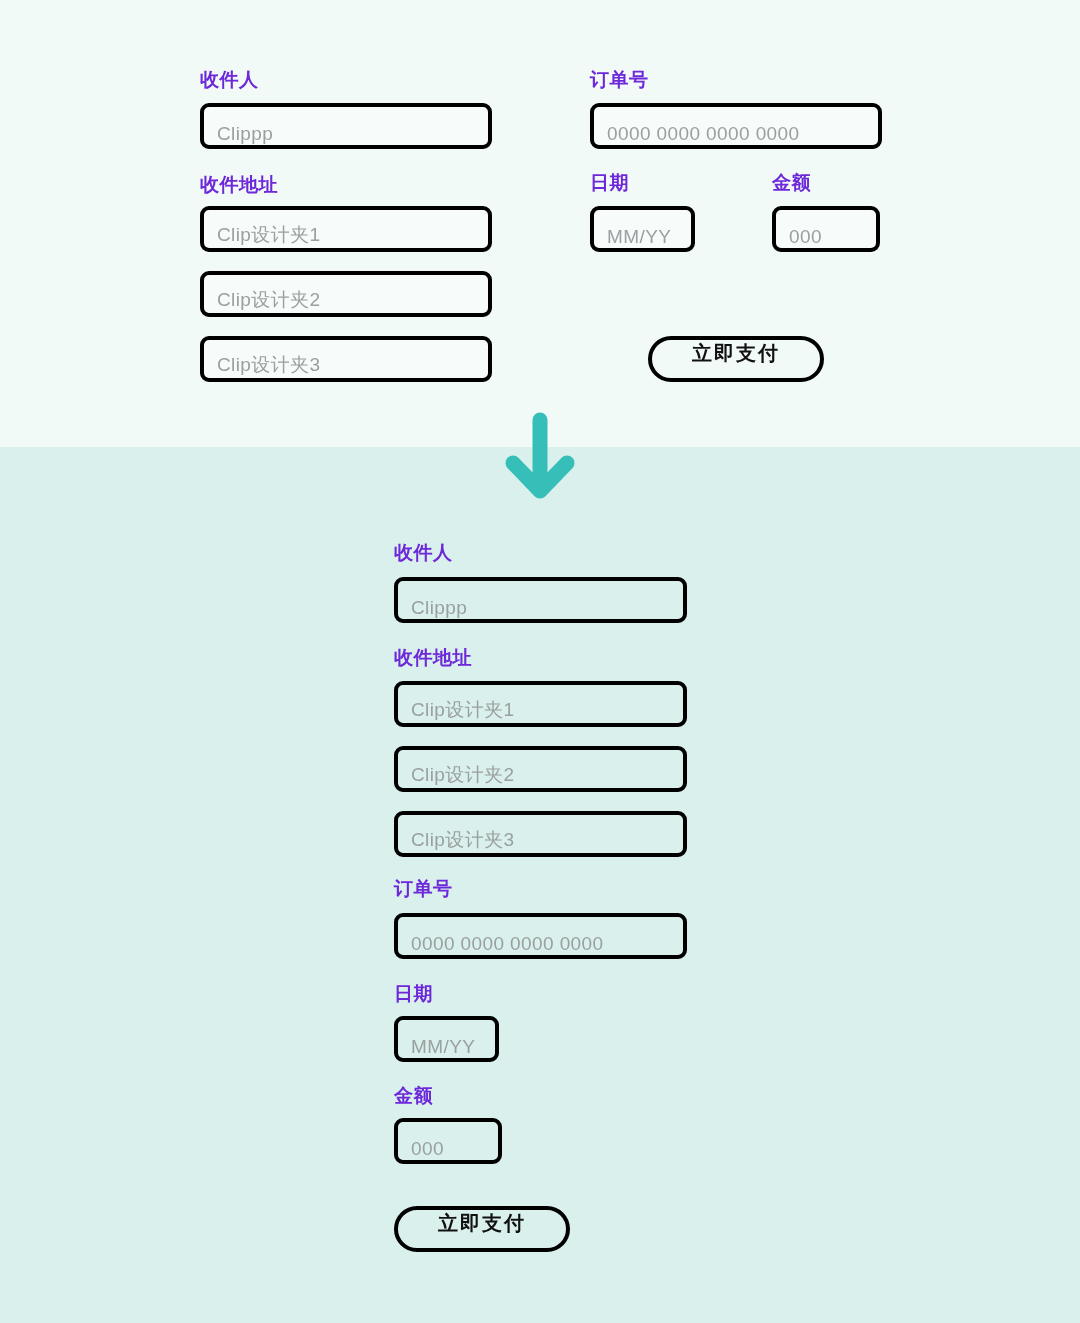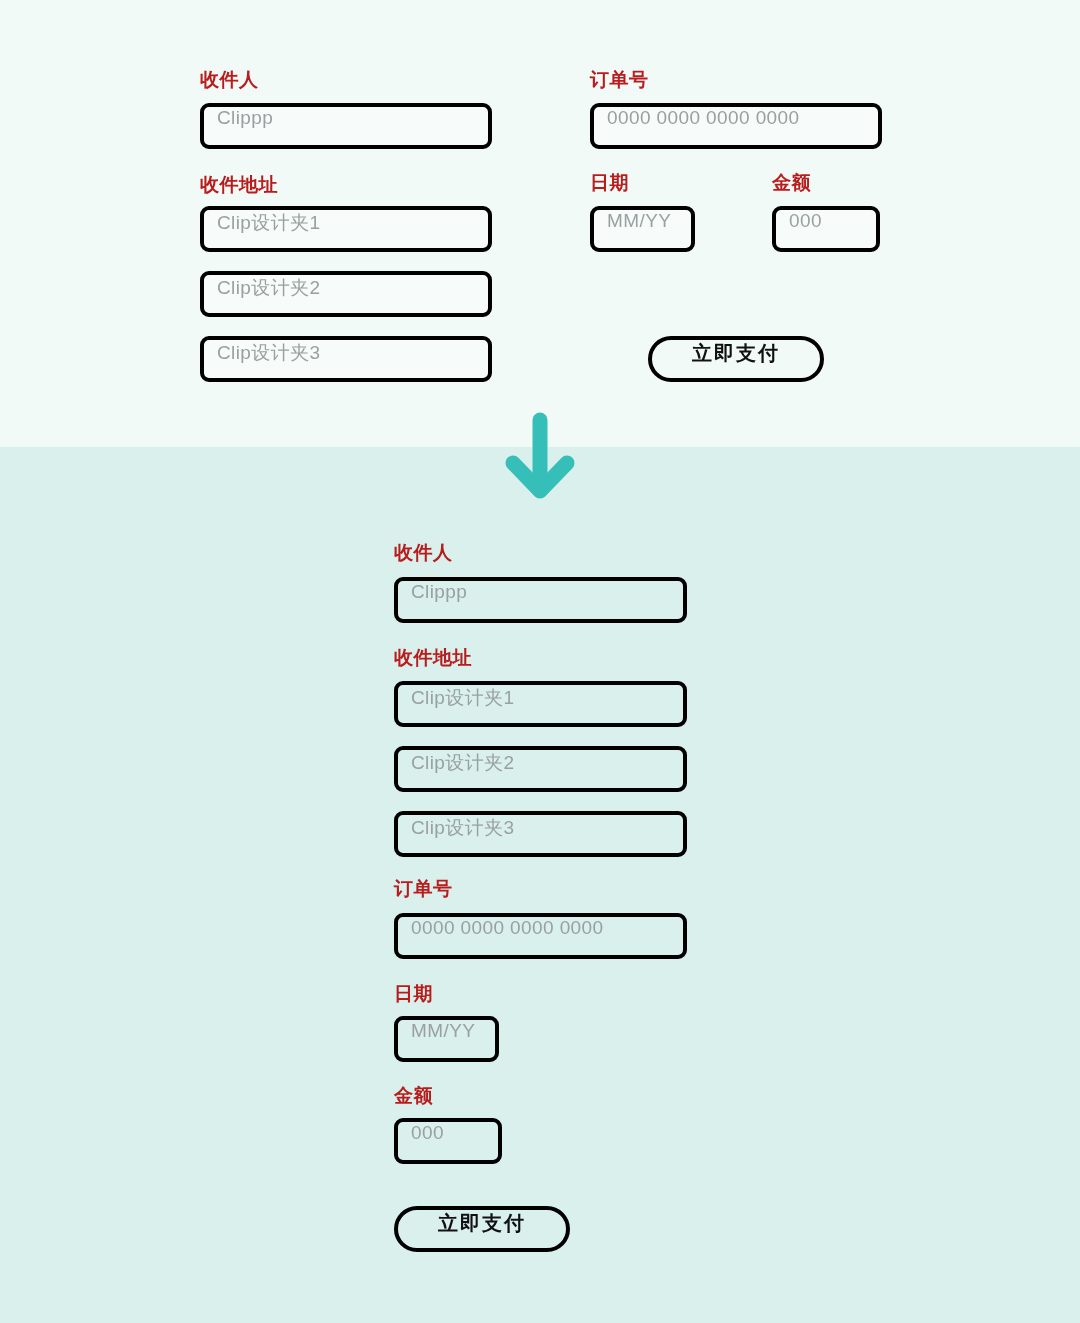--- a/index.html
+++ b/index.html
@@ -40,31 +40,31 @@
     top: 408px;
     width: 90px;
     height: 100px;
     z-index: 5;
   }
 
   
   .field-label {
     font-size: 19px;
     font-weight: bold;
-    color: #b91c1c;
+    color: #6d28d9;
     letter-spacing: 0.5px;
     line-height: 1;
     white-space: nowrap;
   }
 
   .field-box {
     border: 4px solid #000000;
     border-radius: 9px;
     display: flex;
-    align-items: flex-start;
+    align-items: flex-end;
     padding: 0 13px;
   }
 
   .field-placeholder {
     font-size: 19px;
     color: #9AA0A0;
     letter-spacing: 0.4px;
     white-space: nowrap;
   }
 

